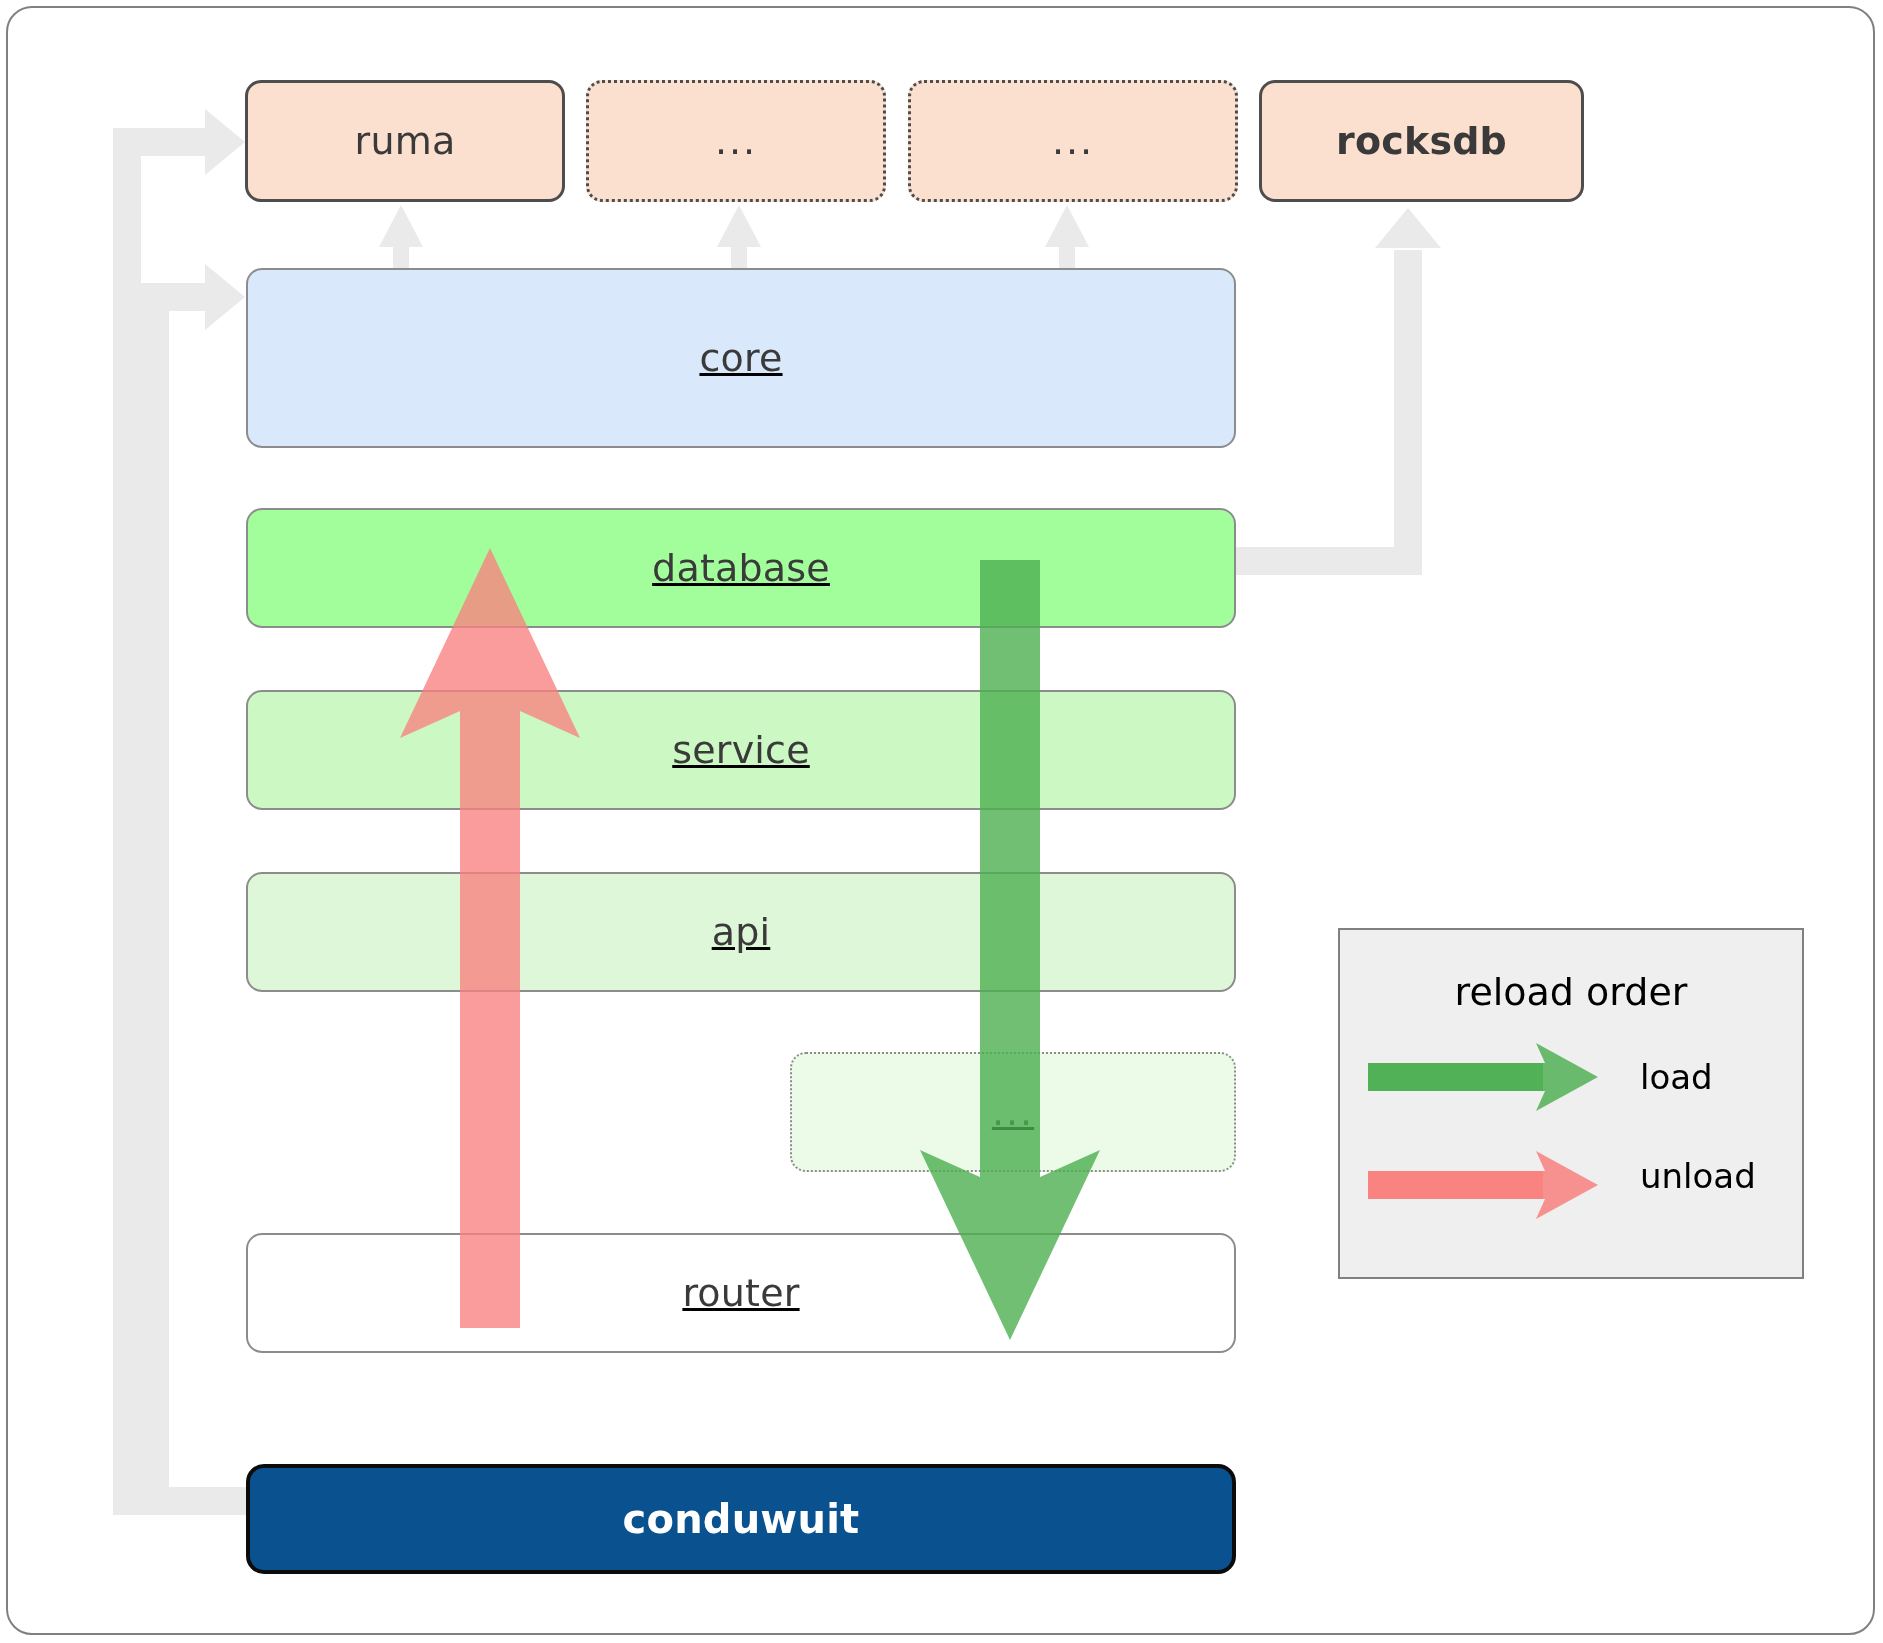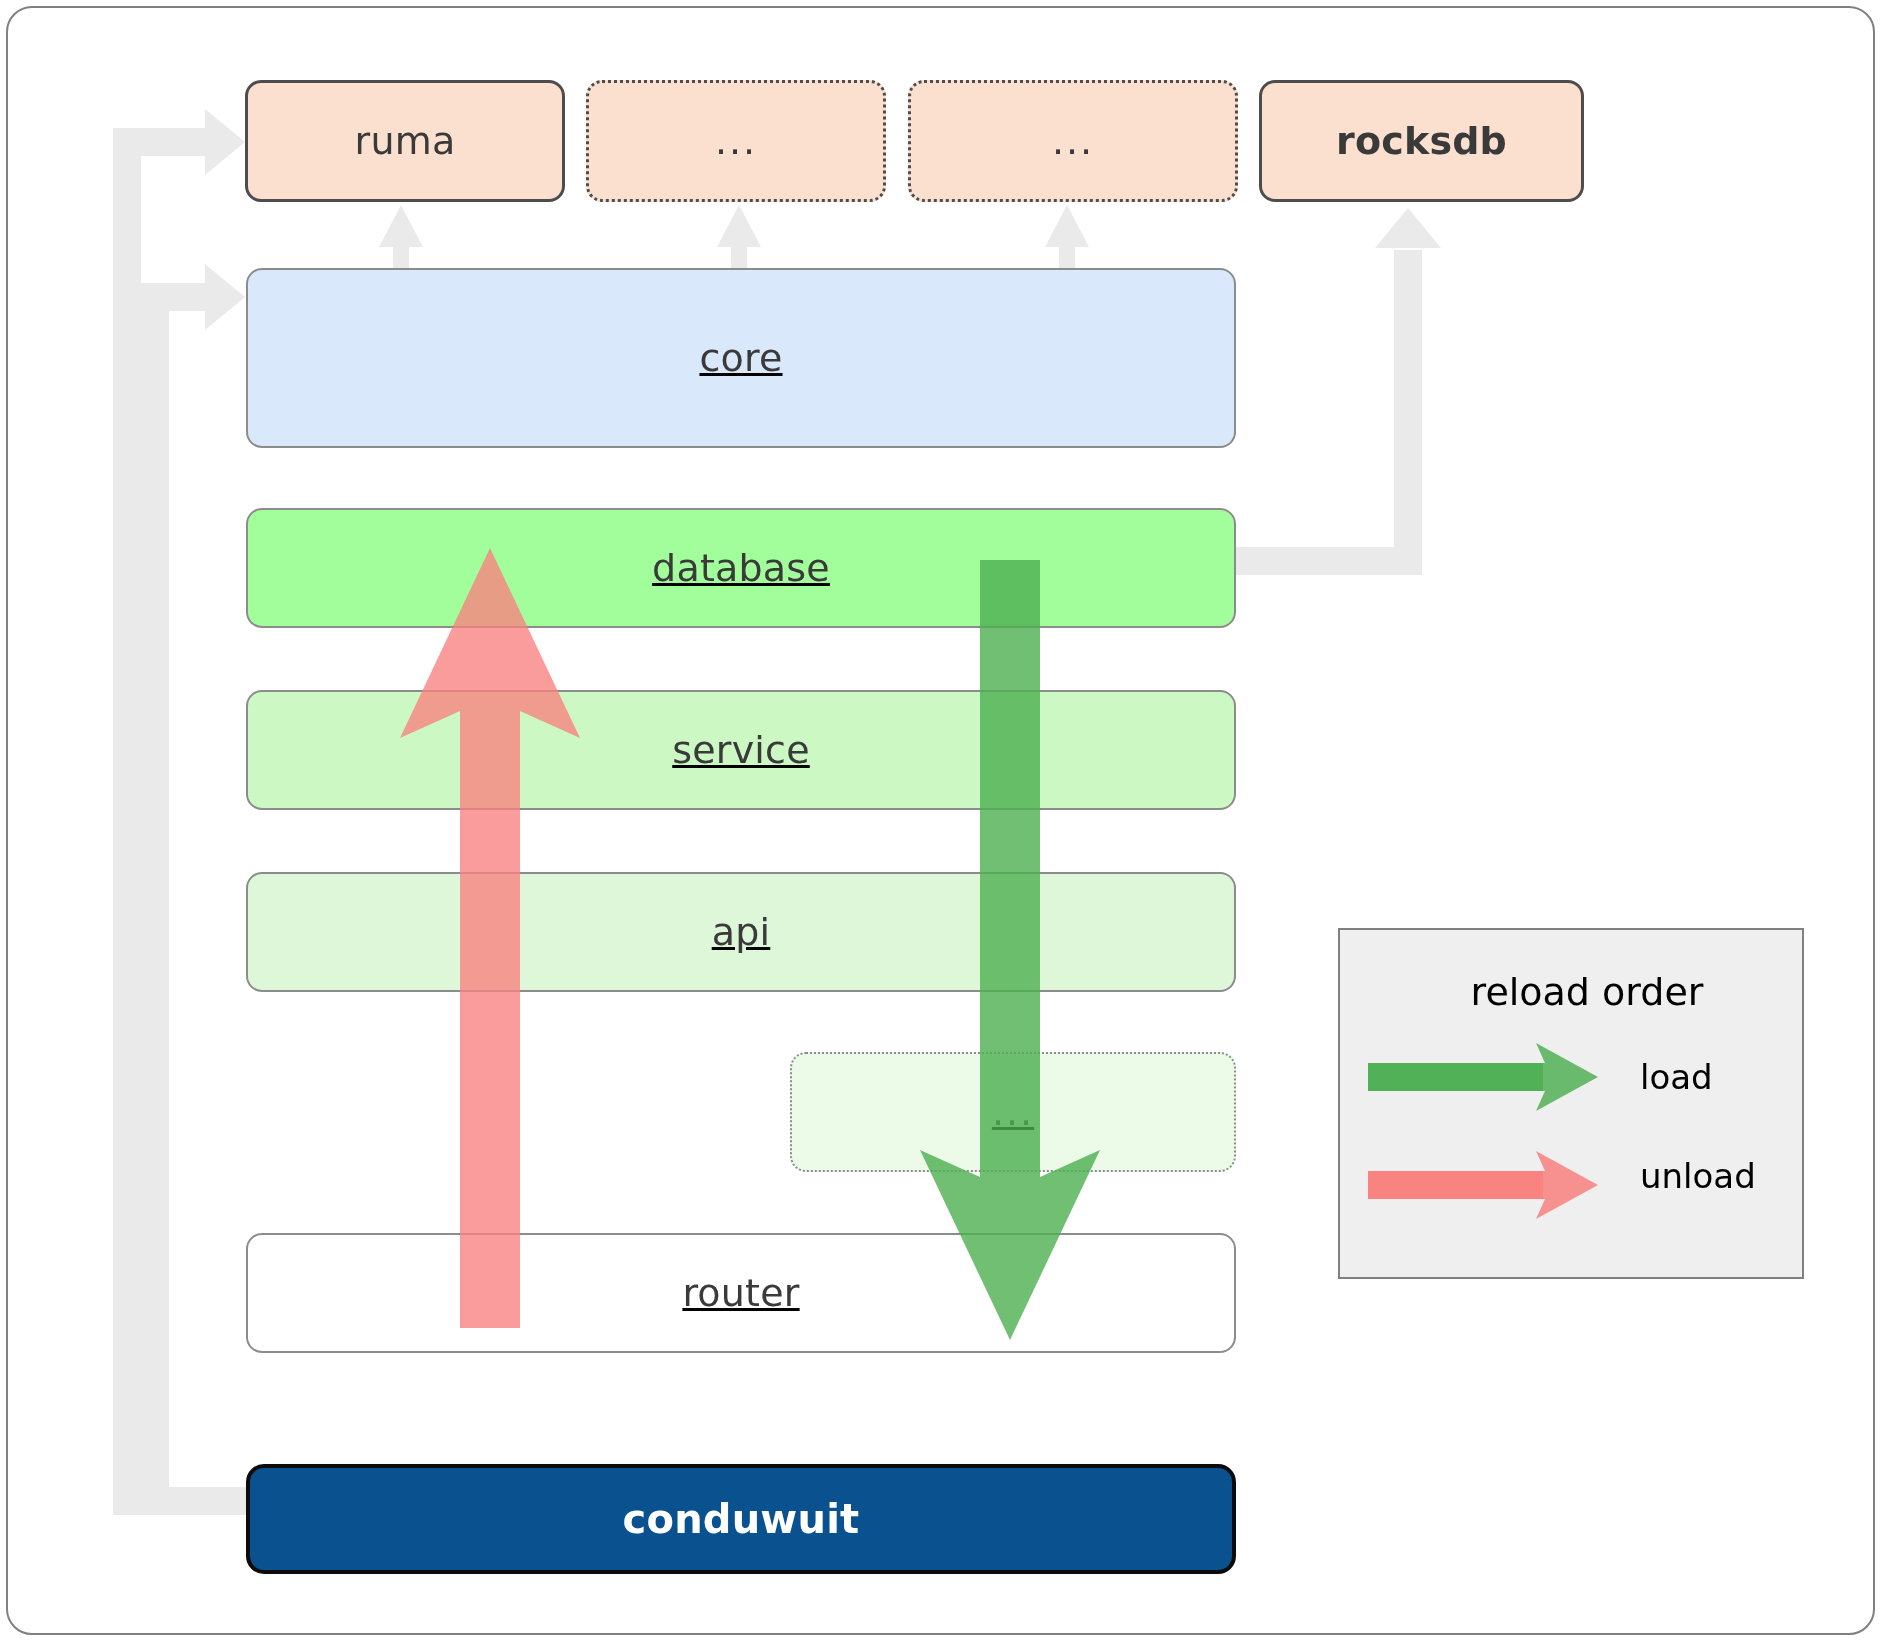--- a/index.html
+++ b/index.html
@@ -221,21 +221,21 @@
       <path d="M 100 0 L 190 190 L 130 163 L 130 780 L 70 780 L 70 163 L 10 190 Z" fill="#f8807f" fill-opacity="0.78"></path>
     </svg>
   </div>
 
   <div class="bigarrow" style="left:910px; top:560px; width:200px; height:780px;">
     <svg width="200" height="780" viewBox="0 0 200 780">
       <path d="M 100 780 L 10 590 L 70 617 L 70 0 L 130 0 L 130 617 L 190 590 Z" fill="#4caf50" fill-opacity="0.80"></path>
     </svg>
   </div>
 
-  <div class="legend" style="left:1338px; top:928px; width:466px; height:351px;padding-left:16px;">
+  <div class="legend" style="left:1338px; top:928px; width:466px; height:351px;">
     <div class="legend-title">reload order</div>
 
     <svg style="position:absolute; left:28px; top:107px;" width="230" height="80" viewBox="0 0 230 80">
       <path d="M 230 40 L 168 6 L 177 26 L 0 26 L 0 54 L 177 54 L 168 74 Z" fill="#4caf50" fill-opacity="0.82"></path>
       <rect x="0" y="26" width="175" height="28" fill="#4caf50" fill-opacity="0.82"></rect>
     </svg>
     <div class="legend-row-label" style="left:300px; top:127px;">load</div>
 
     <svg style="position:absolute; left:28px; top:215px;" width="230" height="80" viewBox="0 0 230 80">
       <path d="M 230 40 L 168 6 L 177 26 L 0 26 L 0 54 L 177 54 L 168 74 Z" fill="#f8807f" fill-opacity="0.85"></path>

